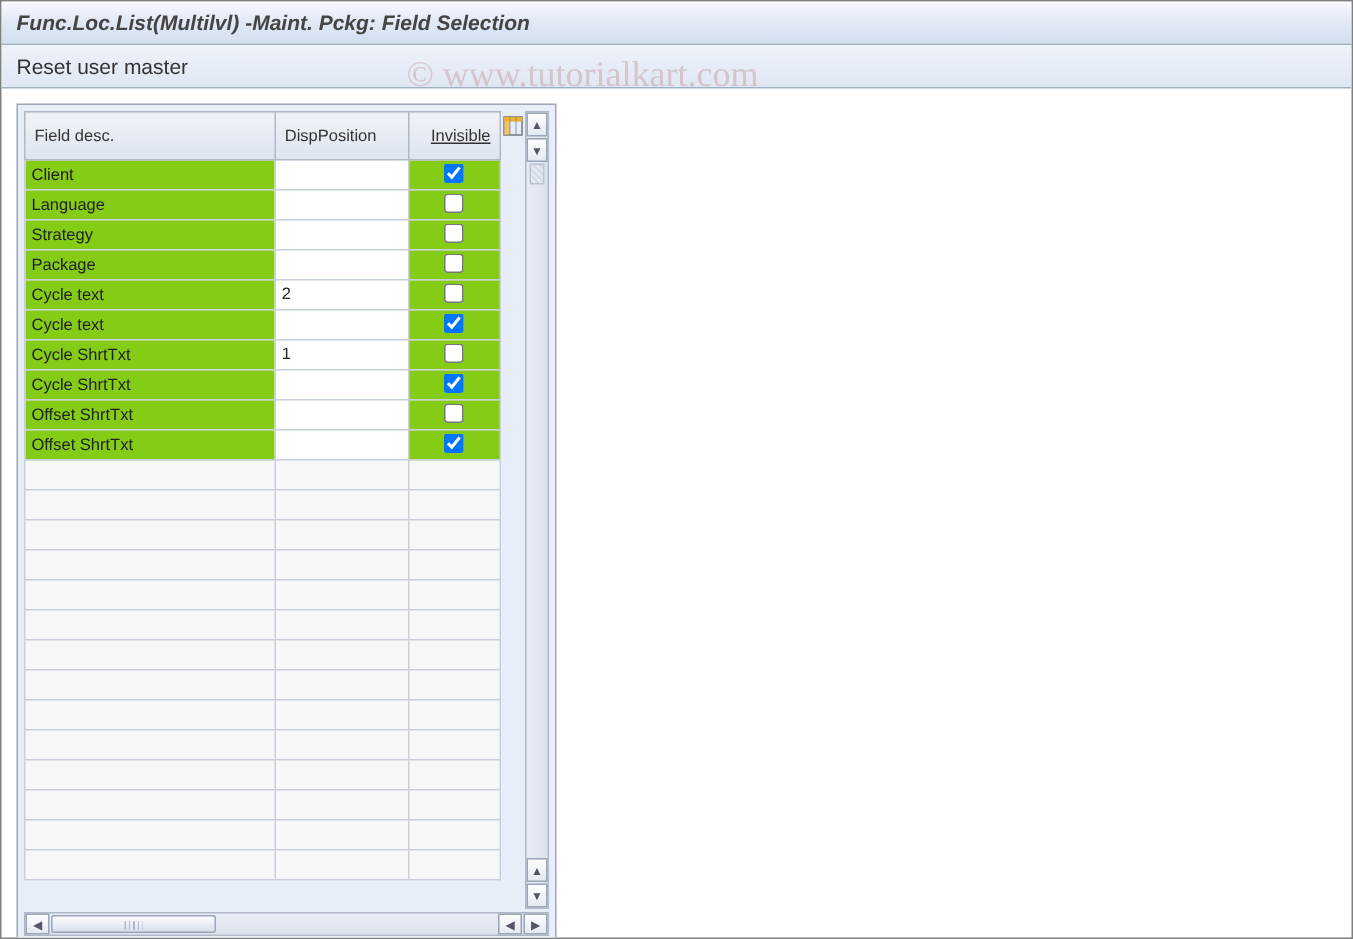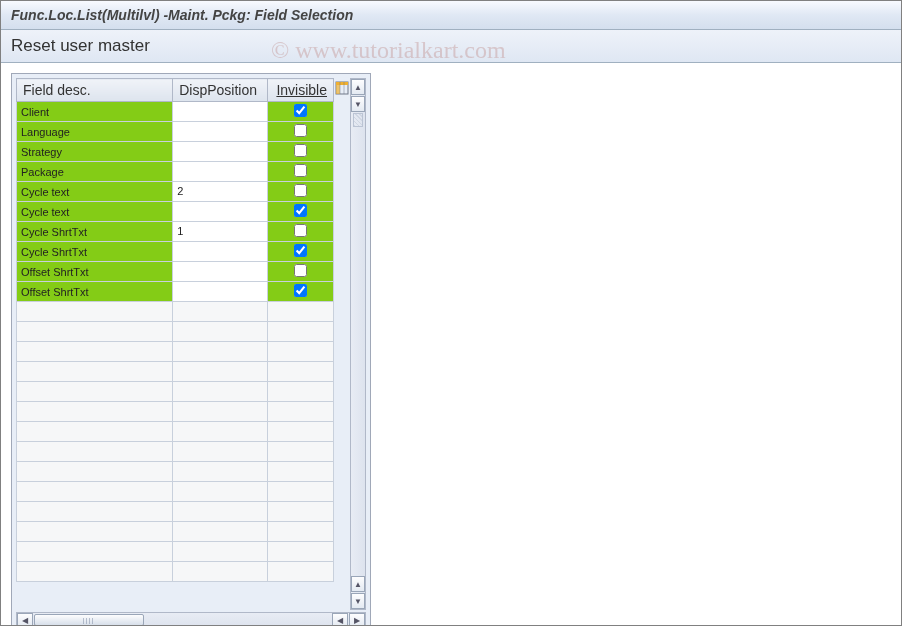--- a/index.html
+++ b/index.html
@@ -22,21 +22,21 @@
       font-size: 14px;
       font-weight: bold;
       font-style: italic;
       color: #444;
     }
     .toolbar {
       background: linear-gradient(to bottom, #eef2f9 0%, #dfe7f3 100%);
       padding: 6px 10px;
       border-bottom: 1px solid #a0b0c0;
       color: #333;
-      font-size: 17px;
+      font-size: 14px;
     }
     .content-area {
       padding: 10px;
       position: relative;
     }
     .table-container {
       display: inline-block;
       border: 1px solid #a0a8b8;
       background: #e8eef7;
       width: 360px;
@@ -56,22 +56,22 @@
       width: 100%;
       background: #f6f7f8;
     }
     .data-table th {
       background: linear-gradient(to bottom, #f0f3f8 0%, #dde4ee 100%);
       border: 1px solid #b0b8c8;
       padding: 3px 6px;
       text-align: left;
       font-weight: normal;
       color: #333;
-      font-size: 14px;
-      height: 20px;
+      font-size: 11px;
+      height: 32px;
       margin-left: 20px;
     }
     .data-table td {
       border: 1px solid #c8d0dc;
       padding: 0;
       height: 20px;
       background: #f6f7f8;
     }
     .data-table td.filled {
       background: #84cc16;

